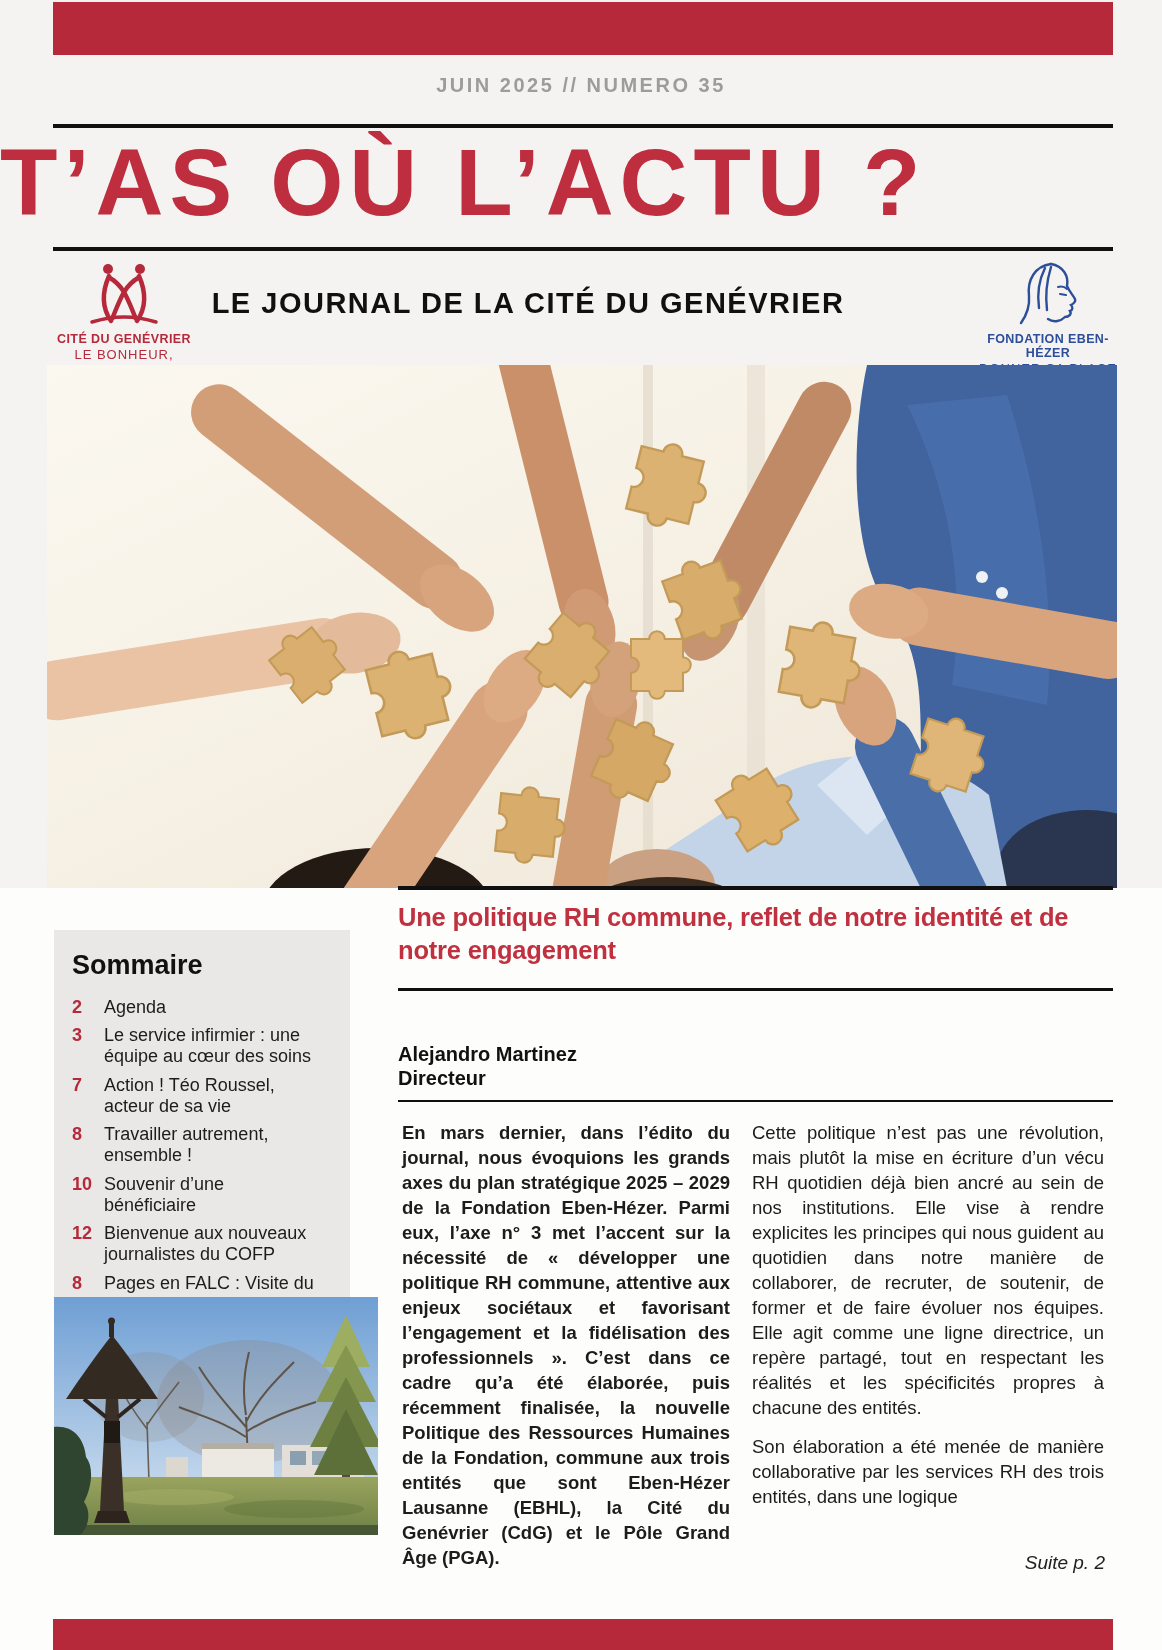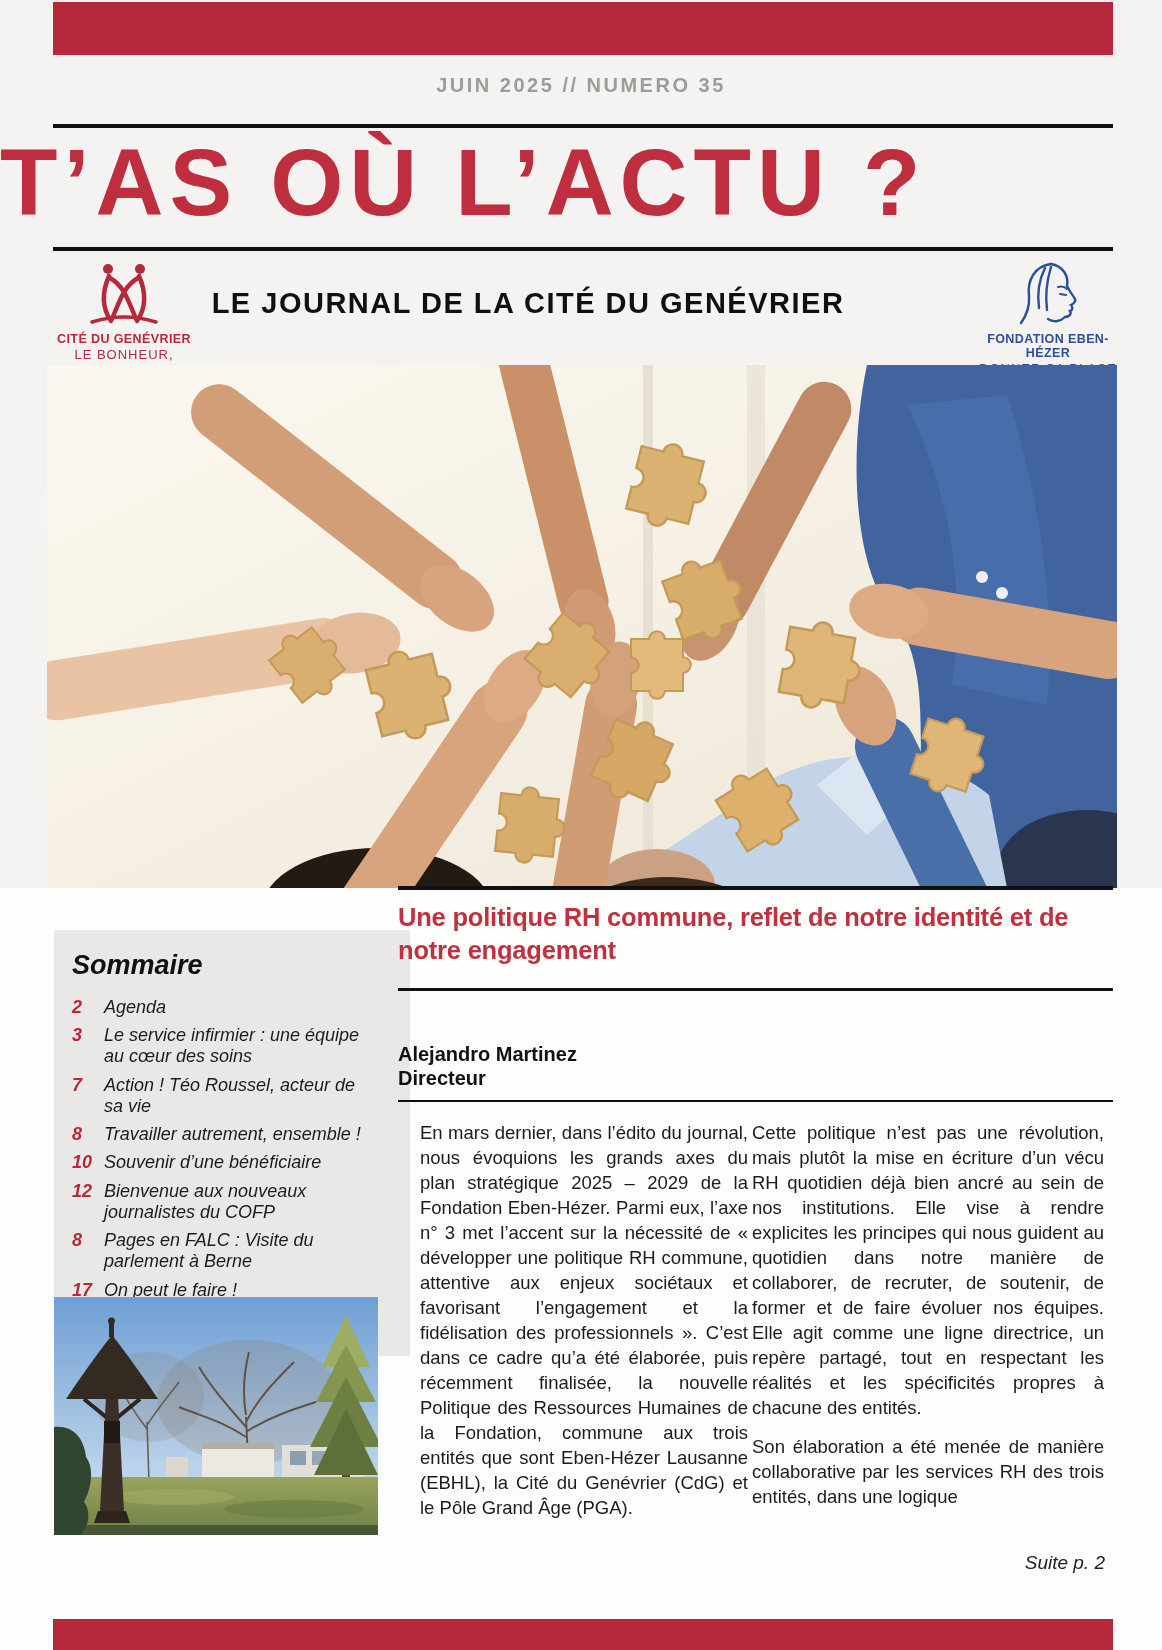--- a/index.html
+++ b/index.html
@@ -25,35 +25,35 @@
   .logo .ltag{font-size:13px;letter-spacing:1px;margin-top:1px;}
   .logo.left .lname,.logo.left .ltag{color:#b5293a;}
   .logo.right .lname,.logo.right .ltag{color:#2c4e9b;}
   .logo .lrule{height:2px;margin:2px 8px 0 8px;}
   .logo.left .lrule{background:#b5293a;}
   .logo.right .lrule{background:#2c4e9b;}
   
   .cover-photo{position:absolute;top:365px;left:47px;width:1070px;height:523px;}
   .garden-photo{position:absolute;top:1297px;left:54px;width:324px;height:238px;}
   
-  .sommaire{position:absolute;top:930px;left:54px;width:356px;background:#e9e8e6;
-            padding:20px 32px 20px 14px;box-sizing:border-box;font-style:italic;}
+  .sommaire{position:absolute;top:930px;left:54px;width:296px;background:#e9e8e6;
+            padding:20px 32px 20px 14px;box-sizing:border-box;}
   .sommaire-title{font-weight:bold;font-size:27px;color:#111;margin:0 0 16px 4px;}
   .sommaire-row{display:flex;margin-bottom:7px;font-size:18px;line-height:1.18;}
   .sommaire-row .num{flex:0 0 32px;color:#b5293a;font-weight:bold;padding-left:4px;}
   .sommaire-row .lbl{flex:1;color:#1c1c1c;}
   
   .article-rule-top{position:absolute;left:398px;top:886px;width:715px;height:4px;background:#101010;}
   .article-headline{position:absolute;left:398px;top:901px;width:715px;
                     font-weight:bold;font-size:25.5px;line-height:1.28;color:#c0303f;letter-spacing:-0.2px;}
   .article-rule-mid{position:absolute;left:398px;top:988px;width:715px;height:3px;background:#101010;}
   .article-author{position:absolute;left:398px;top:1042px;font-weight:bold;font-size:20px;line-height:1.2;color:#111;}
   .article-rule-thin{position:absolute;left:398px;top:1100px;width:715px;height:2px;background:#101010;}
   .article-col{position:absolute;top:1120px;font-size:18.5px;line-height:25px;text-align:justify;color:#1c1c1c;}
-  .article-col.c1{left:420px;width:328px;font-weight:normal;}
+  .article-col.c1{left:402px;width:328px;font-weight:bold;}
   .article-col.c2{left:752px;width:352px;font-weight:normal;}
   .article-col p{margin:0 0 14px 0;}
   .suite{position:absolute;left:398px;top:1552px;width:707px;text-align:right;
          font-style:italic;font-size:19px;color:#222;}
 </style>
 </head>
 <body>
 
 <div class="page">
   <div class="top-zone"></div>

